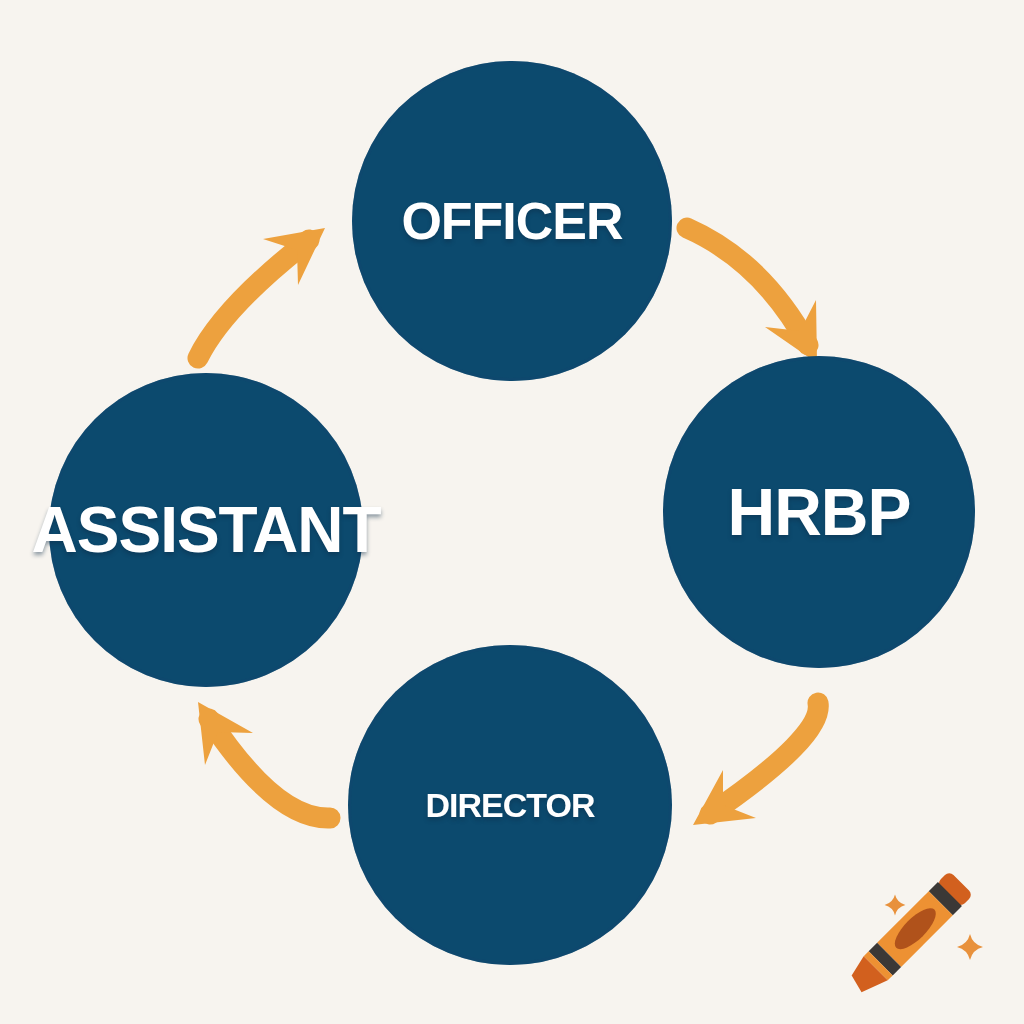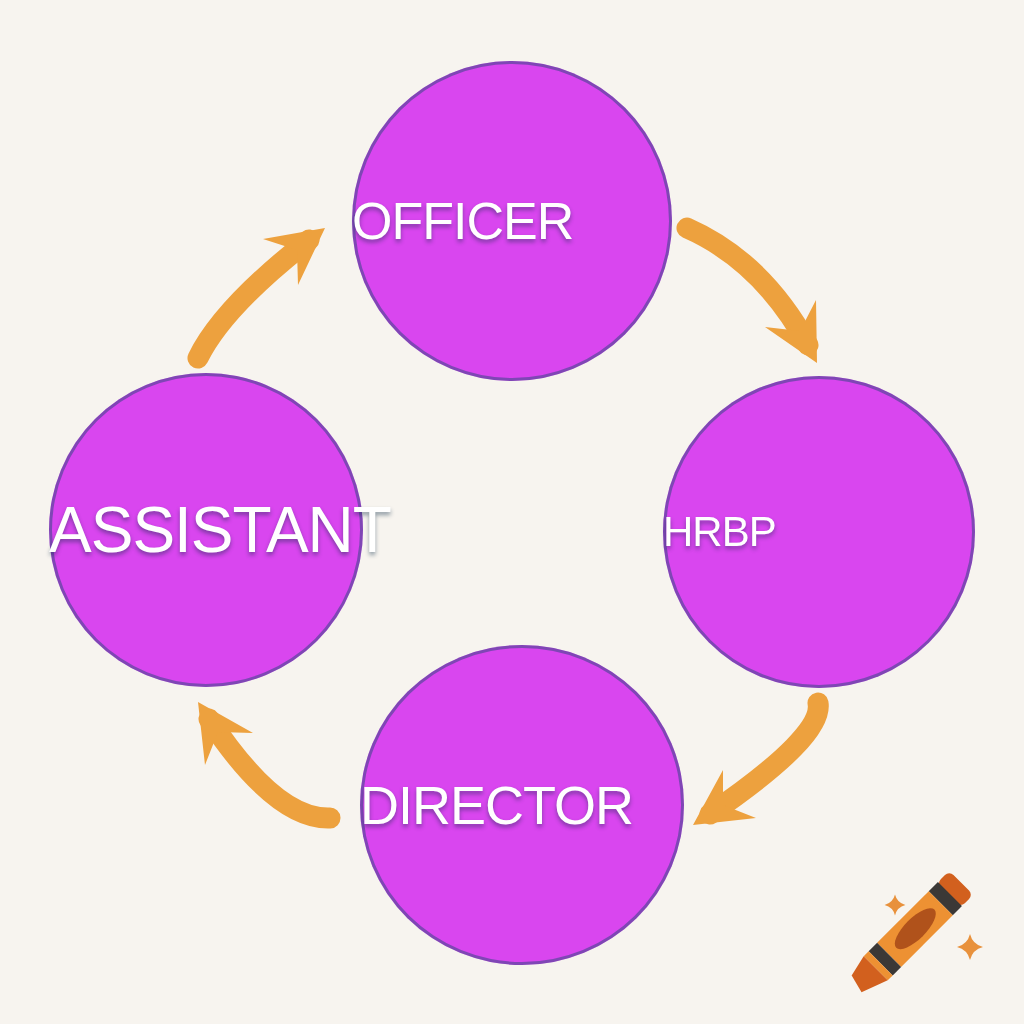--- a/index.html
+++ b/index.html
@@ -7,34 +7,34 @@
     position: relative;
     width: 1024px;
     height: 1024px;
     background: #F7F4EF;
     overflow: hidden;
     font-family: "Liberation Sans", sans-serif;
   }
   .node {
     position: absolute;
     border-radius: 50%;
-    background: #d946ef;
+    background: #0c4a6e;
     box-shadow: inset 0 0 0 3px rgba(18, 70, 110, 0.45);
     display: flex;
     align-items: center;
-    justify-content: flex-start;
+    justify-content: center;
     color: #FFFFFF;
-    font-weight: normal;
+    font-weight: bold;
     letter-spacing: -1px;
     text-shadow: 0 3px 4px rgba(14, 45, 72, 0.45);
     user-select: none;
   }
   .node-officer   { left: 352px; top:  61px; width: 320px; height: 320px; font-size: 52px; }
-  .node-hrbp      { left: 663px; top: 376px; width: 312px; height: 312px; font-size: 42px; }
-  .node-director  { left: 360px; top: 645px; width: 324px; height: 320px; font-size: 54px; }
+  .node-hrbp      { left: 663px; top: 356px; width: 312px; height: 312px; font-size: 66px; }
+  .node-director  { left: 348px; top: 645px; width: 324px; height: 320px; font-size: 34px; }
   .node-assistant { left:  49px; top: 373px; width: 314px; height: 314px; font-size: 64px; }
   .overlay {
     position: absolute;
     left: 0; top: 0;
     width: 1024px; height: 1024px;
     pointer-events: none;
   }
   .arrow-stroke { fill: none; stroke: #EDA13E; stroke-width: 21; stroke-linecap: round; }
   .arrow-head   { fill: #EDA13E; stroke: none; }
 </style>

